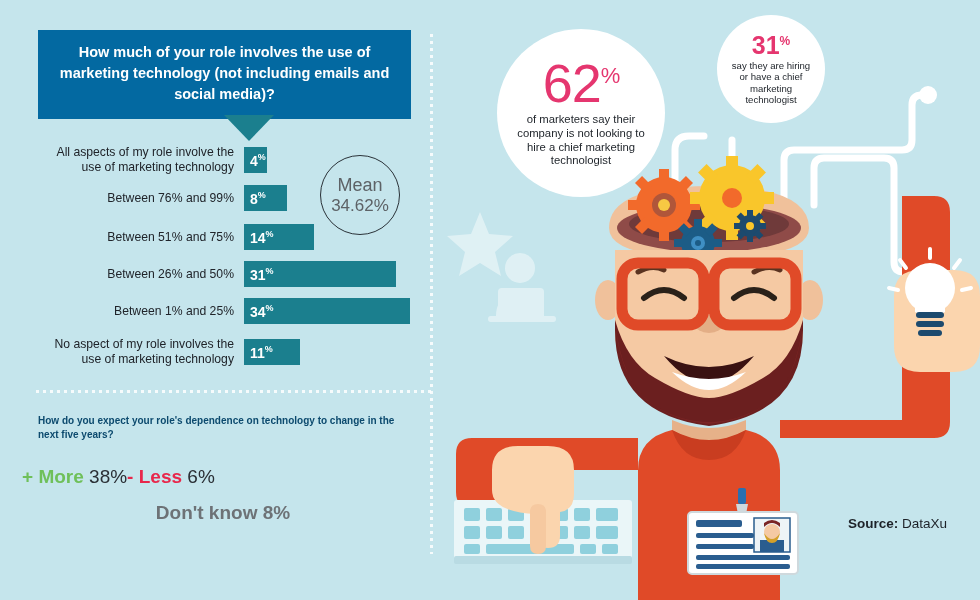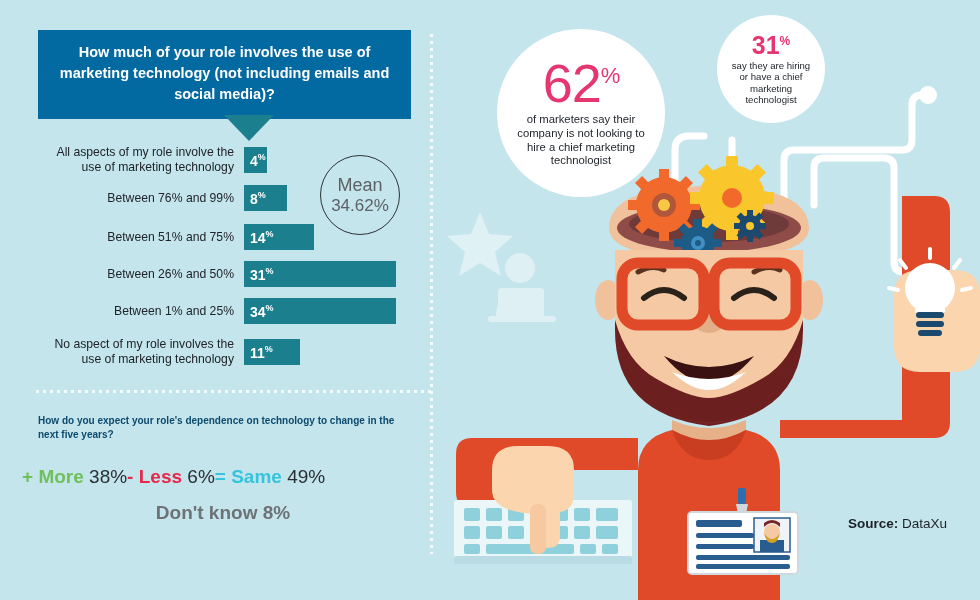--- a/index.html
+++ b/index.html
@@ -371,21 +371,21 @@
 
   <div class="bar-row" style="top:260px;">
     <div class="bar-label">Between 26% and 50%</div>
     <div class="bar" style="width:152px;">
       <span class="bar-val">31<sup>%</sup></span>
     </div>
   </div>
 
   <div class="bar-row" style="top:297px;">
     <div class="bar-label">Between 1% and 25%</div>
-    <div class="bar" style="width:152px;">
+    <div class="bar" style="width:166px;">
       <span class="bar-val">34<sup>%</sup></span>
     </div>
   </div>
 
   <div class="bar-row" style="top:338px;">
     <div class="bar-label">No aspect of my role involves the use of marketing technology</div>
     <div class="bar" style="width:56px;">
       <span class="bar-val">11<sup>%</sup></span>
     </div>
   </div>
@@ -401,25 +401,20 @@
     <span class="ans">
       <b class="more sym">+</b>
       <b class="more">More</b>
       <span>38%</span>
     </span>
     <span class="ans">
       <b class="less sym">-</b>
       <b class="less">Less</b>
       <span>6%</span>
     </span>
-    <span class="ans">
-      <b class="same sym">=</b>
-      <b class="same">Same</b>
-      <span>49%</span>
-    </span>
   </div>
 
   <div class="dontknow">Don't know 8%</div>
 
   <div class="bubble bubble-62">
     <div class="pct-62">62<sup>%</sup></div>
     <div class="cap-62">of marketers say their company is not looking to hire a chief marketing technologist</div>
   </div>
 
   <div class="bubble bubble-31">

